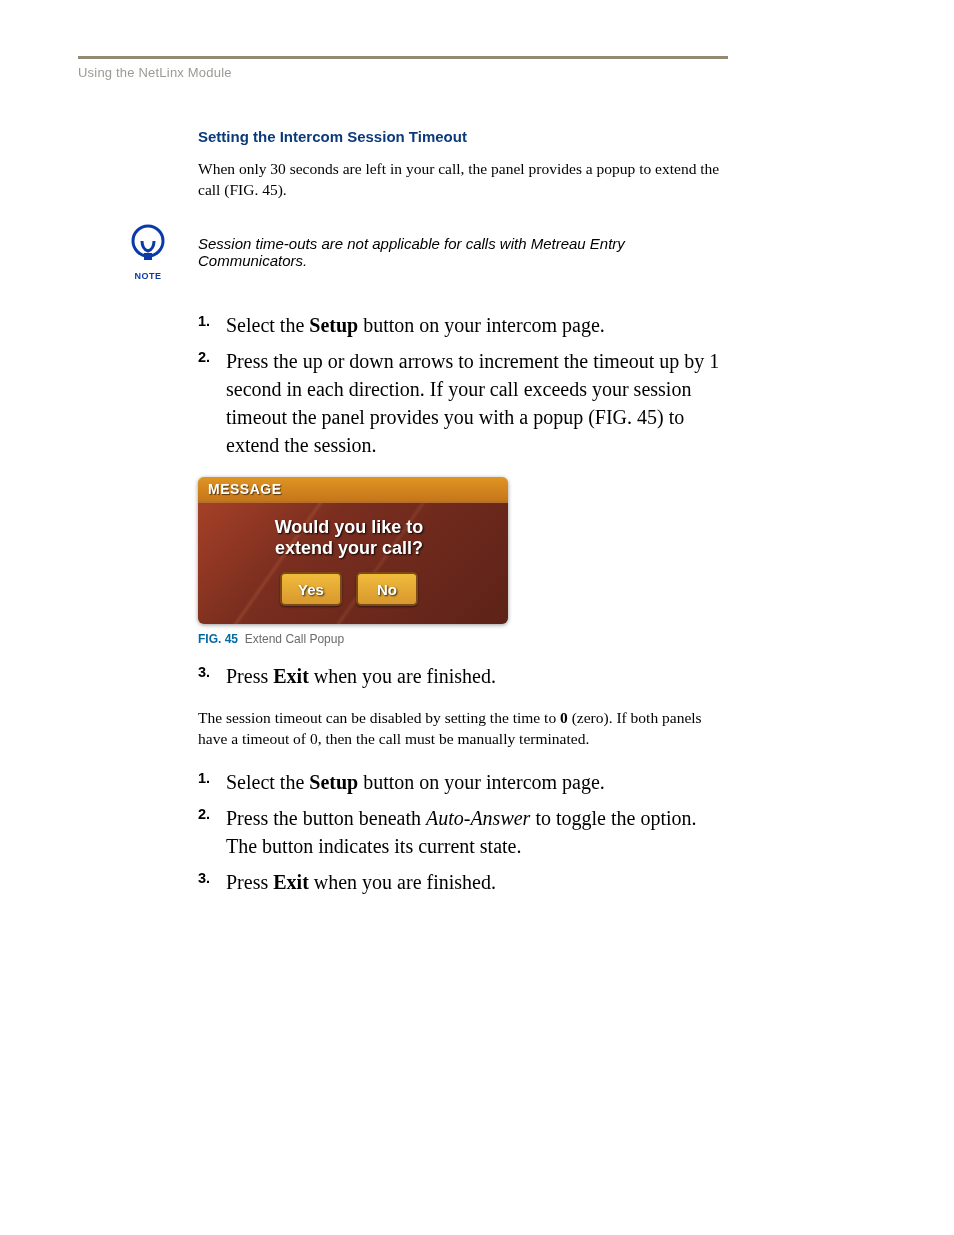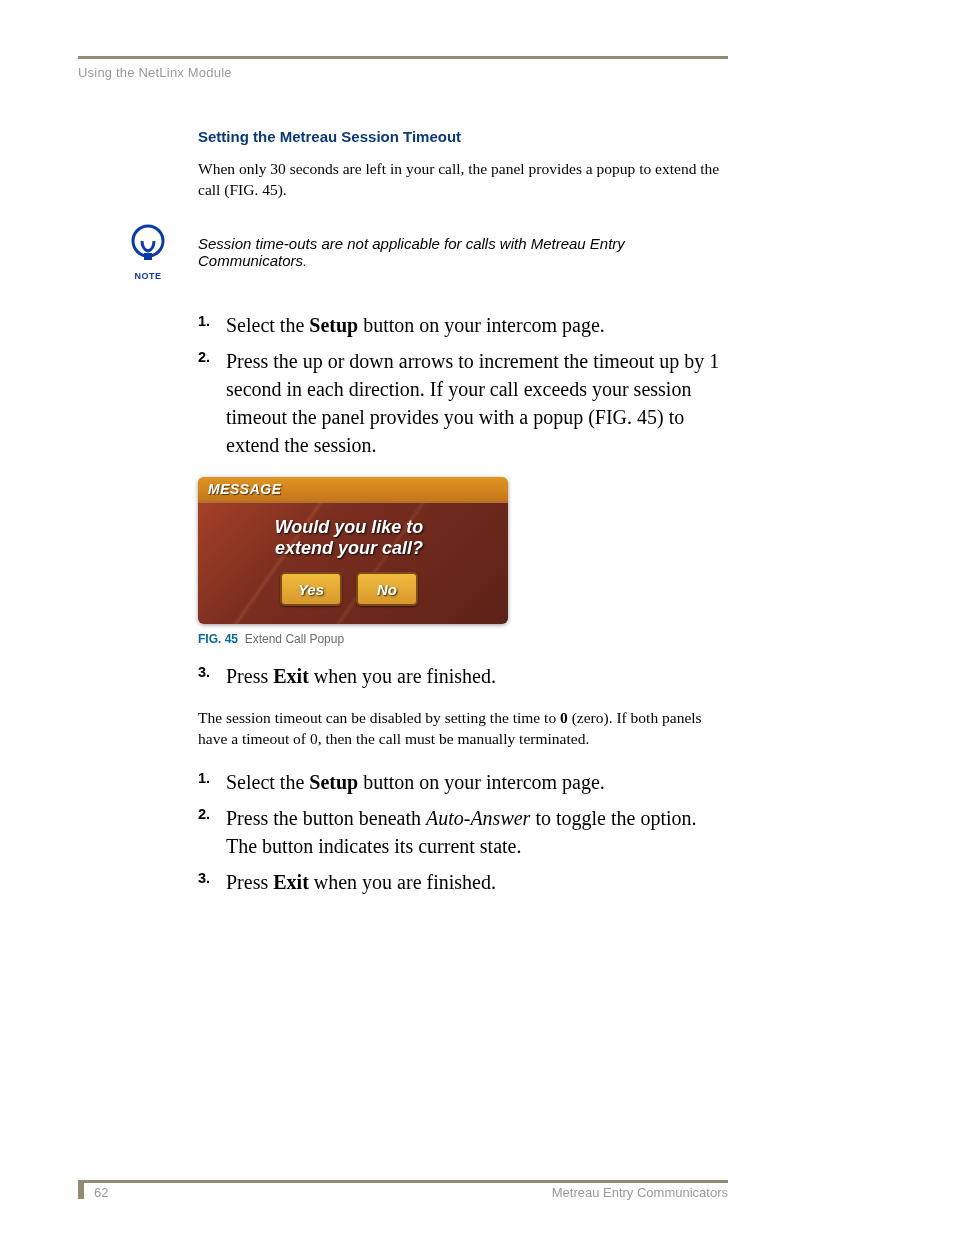--- a/index.html
+++ b/index.html
@@ -99,21 +99,20 @@
   .i { font-style: italic; }
 
   
   .popup-wrap { margin: 8px 0 4px 0; }
   .popup {
     width: 310px;
     border-radius: 6px;
     overflow: hidden;
     box-shadow: 0 1px 4px rgba(0,0,0,0.4);
     background: #86efac;
-    font-style: italic;
   }
   .popup-title {
     background: linear-gradient(#e09522, #c6761b);
     color: #fff;
     font-family: Verdana, Arial, sans-serif;
     font-weight: 700;
     font-size: 14px;
     padding: 4px 10px;
     letter-spacing: 0.5px;
     text-shadow: 1px 1px 1px rgba(0,0,0,0.6);
@@ -208,21 +207,21 @@
 </head>
 <body>
 
 <div class="page">
 
   <div class="header-rule"></div>
   <div class="header-text">Using the NetLinx Module</div>
 
   <div class="content">
 
-    <h3 class="section">Setting the Metreau Session Timeout</h3>
+    <h3 class="section">Setting the Intercom Session Timeout</h3>
 
     <p class="body">When only 30 seconds are left in your call, the panel provides a popup to extend the call (FIG. 45).</p>
 
     <div class="note-row">
       <div class="note-icon">
         <svg width="40" height="46" viewBox="0 0 40 46">
           <circle cx="20" cy="18" r="15" fill="none" stroke="#0a3aa8" stroke-width="3"></circle>
           <path d="M14 18 q0 8 6 10 q6 -2 6 -10" fill="none" stroke="#0a3aa8" stroke-width="3"></path>
           <rect x="16" y="30" width="8" height="3" fill="#0a3aa8"></rect>
           <rect x="16" y="34" width="8" height="3" fill="#0a3aa8"></rect>
@@ -274,20 +273,14 @@
       <li>
         <span>Press the button beneath </span><span class="i">Auto-Answer</span><span> to toggle the option. The button indicates its current state.</span>
       </li>
       <li>
         <span>Press </span><span class="b">Exit</span><span> when you are finished.</span>
       </li>
     </ol>
 
   </div>
 
-  <div class="footer">
-    <div class="footer-rule">
-      <span class="footer-page">62</span>
-      <span class="footer-doc">Metreau Entry Communicators</span>
-    </div>
-  </div>
 
 </div>
 
 </body></html>

